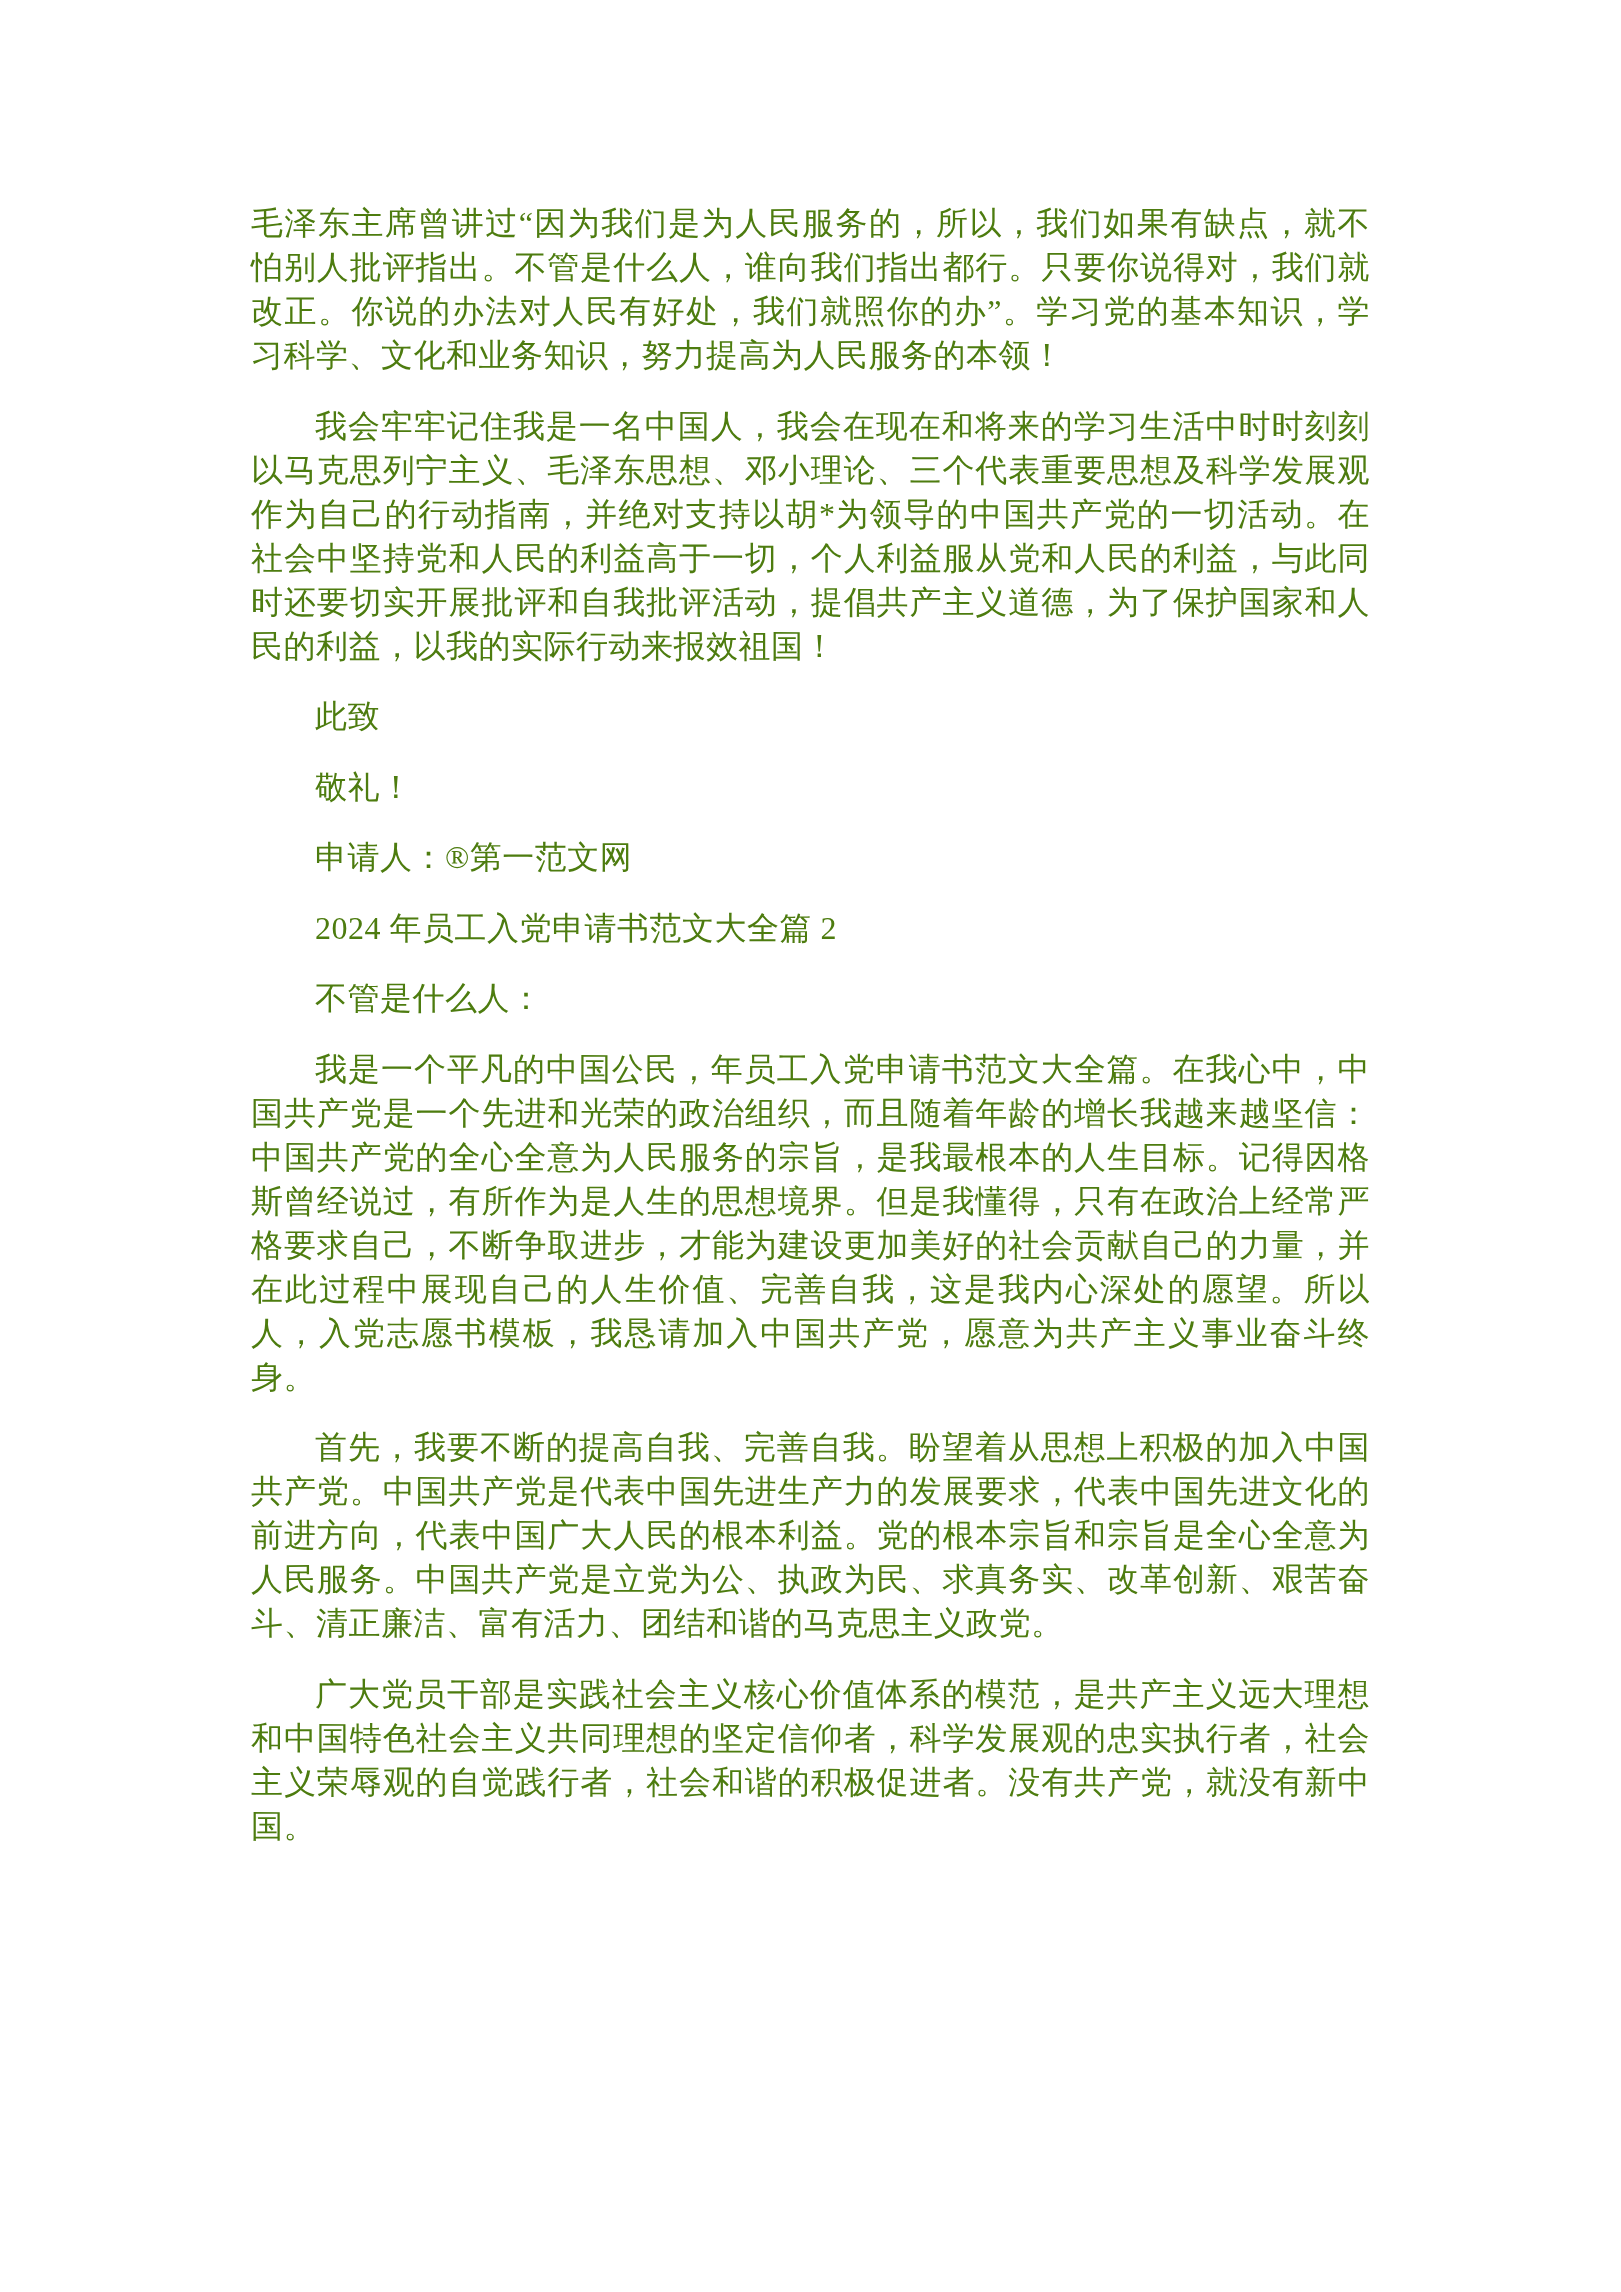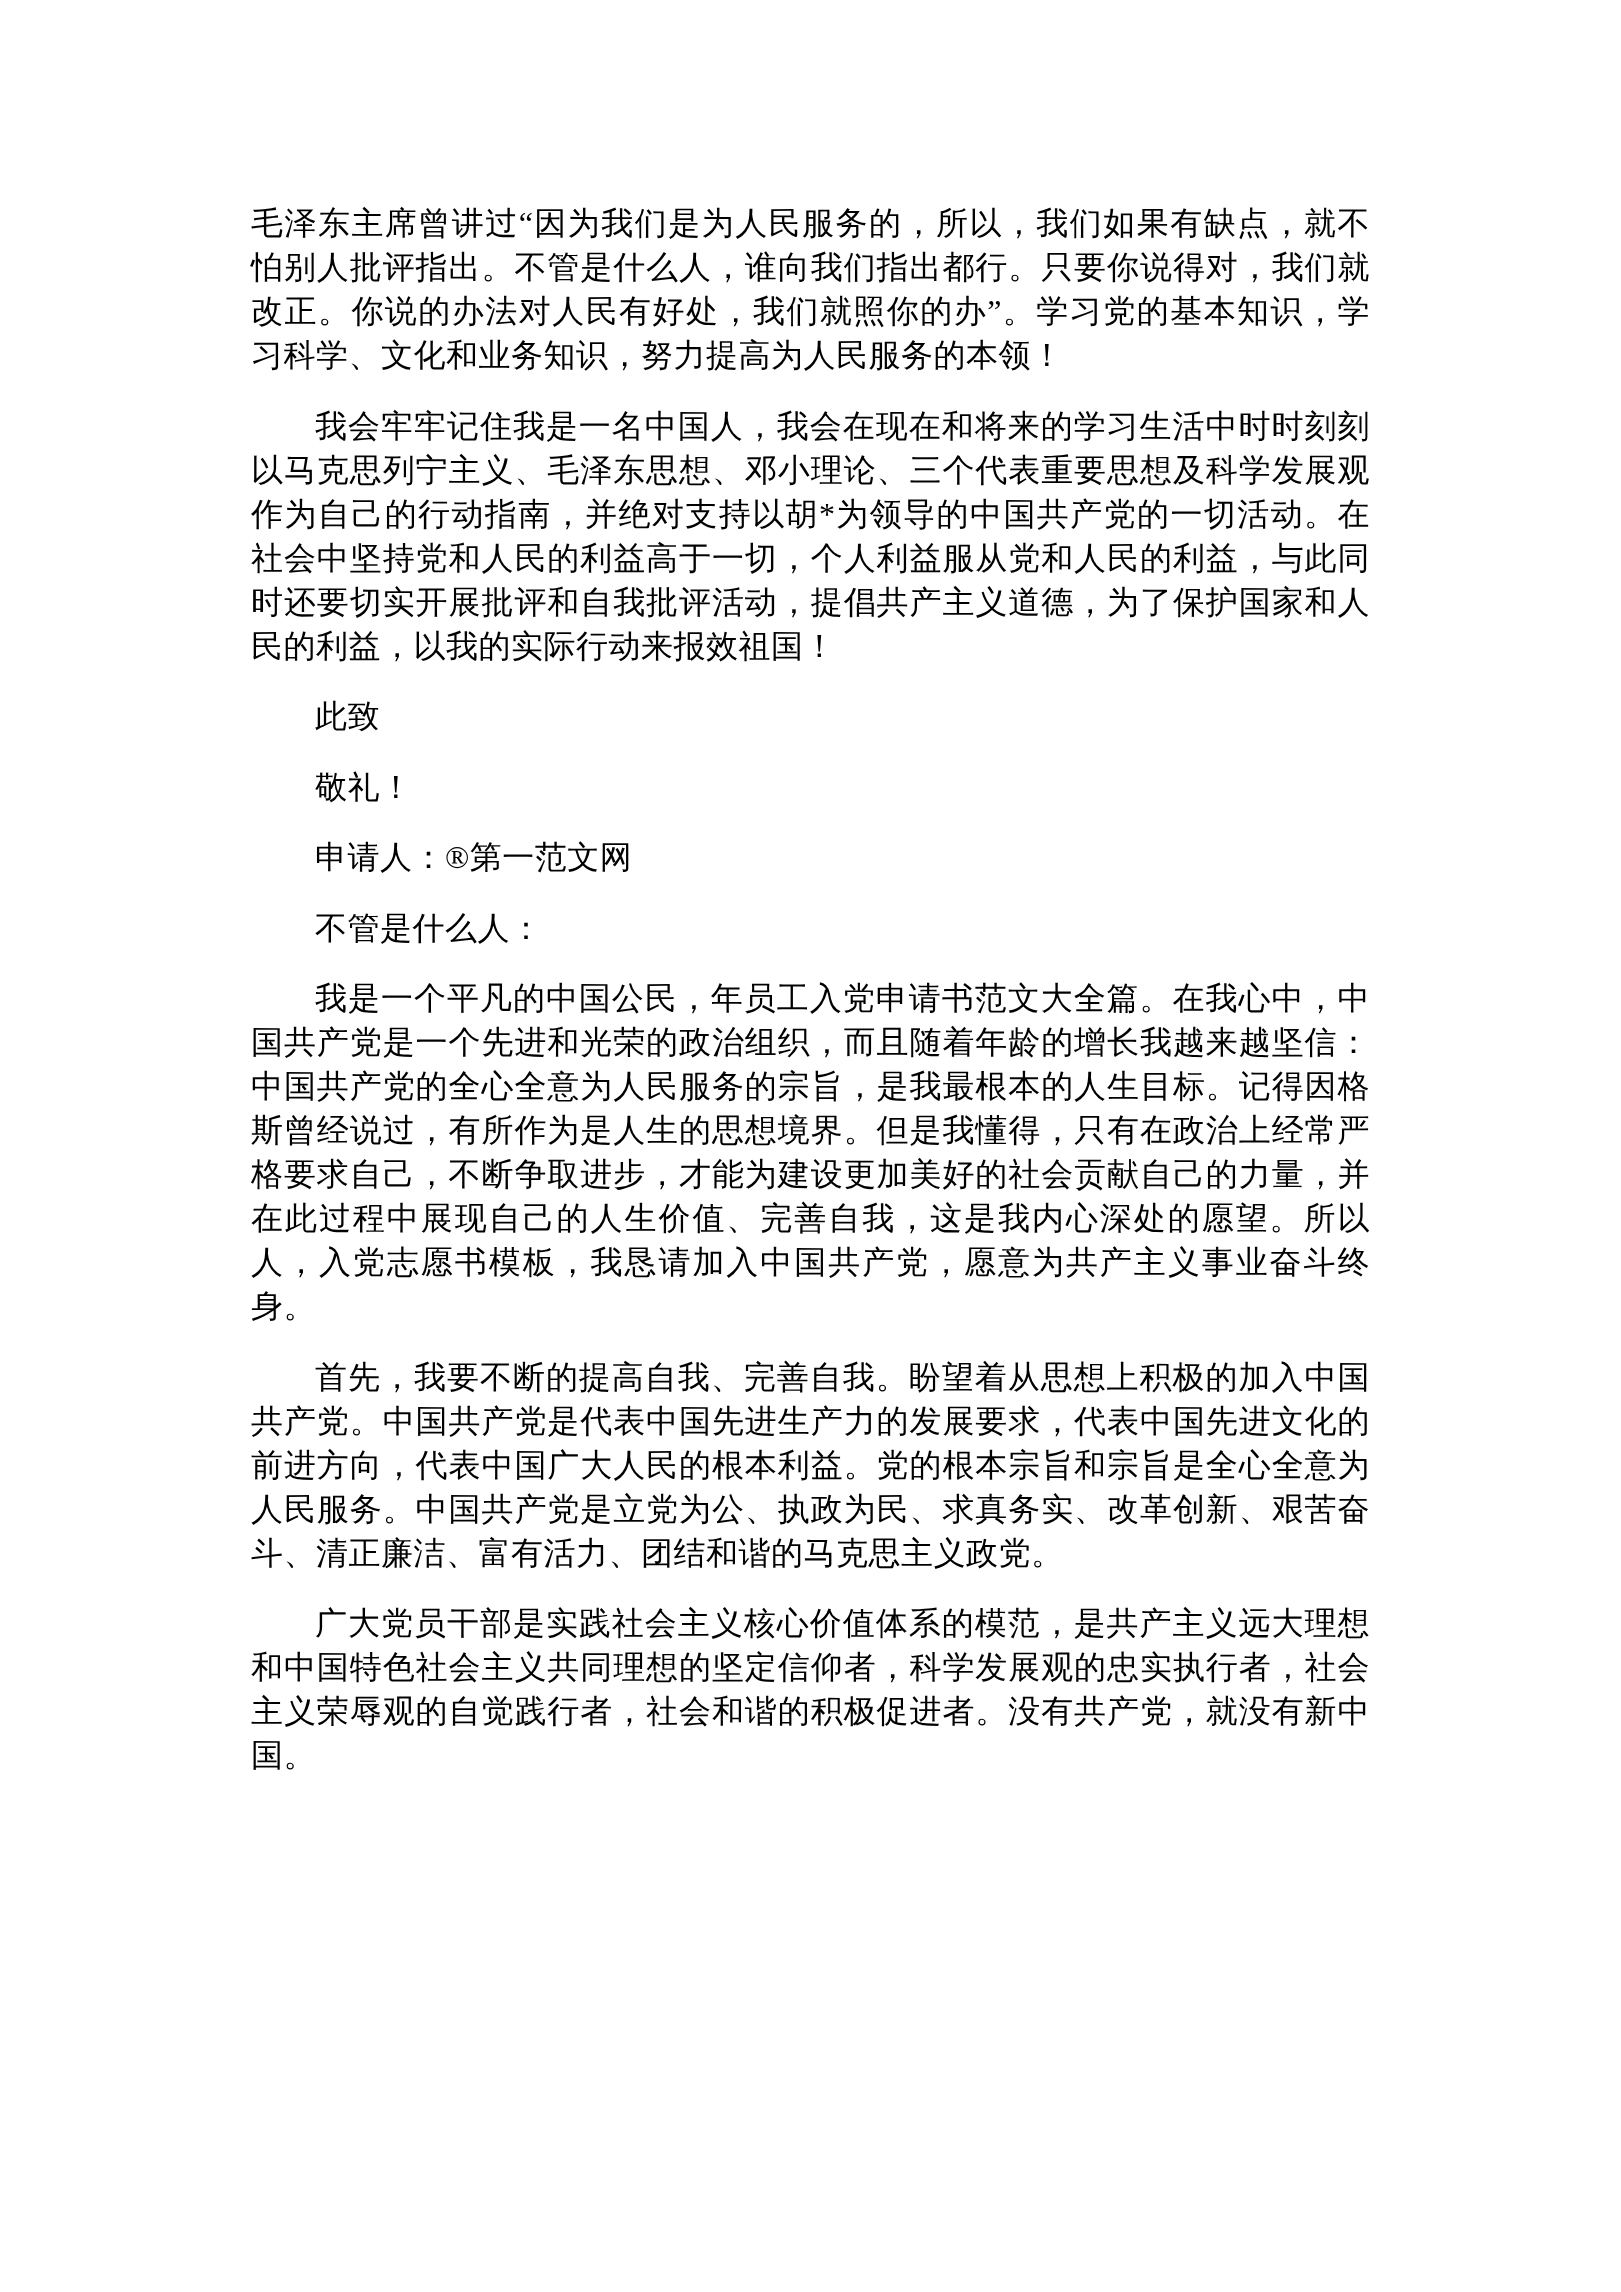--- a/index.html
+++ b/index.html
@@ -13,21 +13,21 @@
     position: relative;
     overflow: hidden;
   }
   .page {
     box-sizing: border-box;
     width: 1621px;
     height: 2293px;
     padding: 201px 251px 0 251px;
     background: #ffffff;
     font-family: "Liberation Serif", "DejaVu Serif", serif;
-    color: #000000;
+    color: #4d7c0f;
   }
   .page p {
     margin: 0 0 26.5px 0;
     font-size: 32px;
     line-height: 44px;
     text-align: justify;
     word-break: break-all;
     letter-spacing: 0.5px;
   }
   .page p.indent {
@@ -40,18 +40,19 @@
 </style>
 </head>
 <body>
 
 <div class="page">
   <p class="noindent">毛泽东主席曾讲过“因为我们是为人民服务的，所以，我们如果有缺点，就不怕别人批评指出。不管是什么人，谁向我们指出都行。只要你说得对，我们就改正。你说的办法对人民有好处，我们就照你的办”。学习党的基本知识，学习科学、文化和业务知识，努力提高为人民服务的本领！</p>
   <p class="indent">我会牢牢记住我是一名中国人，我会在现在和将来的学习生活中时时刻刻以马克思列宁主义、毛泽东思想、邓小理论、三个代表重要思想及科学发展观作为自己的行动指南，并绝对支持以胡*为领导的中国共产党的一切活动。在社会中坚持党和人民的利益高于一切，个人利益服从党和人民的利益，与此同时还要切实开展批评和自我批评活动，提倡共产主义道德，为了保护国家和人民的利益，以我的实际行动来报效祖国！</p>
   <p class="indent">此致</p>
   <p class="indent">敬礼！</p>
   <p class="indent">申请人：®第一范文网</p>
+  <p class="indent">2024 年员工入党申请书范文大全篇 2</p>
   <p class="indent">不管是什么人：</p>
   <p class="indent">我是一个平凡的中国公民，年员工入党申请书范文大全篇。在我心中，中国共产党是一个先进和光荣的政治组织，而且随着年龄的增长我越来越坚信：中国共产党的全心全意为人民服务的宗旨，是我最根本的人生目标。记得因格斯曾经说过，有所作为是人生的思想境界。但是我懂得，只有在政治上经常严格要求自己，不断争取进步，才能为建设更加美好的社会贡献自己的力量，并在此过程中展现自己的人生价值、完善自我，这是我内心深处的愿望。所以人，入党志愿书模板，我恳请加入中国共产党，愿意为共产主义事业奋斗终身。</p>
   <p class="indent">首先，我要不断的提高自我、完善自我。盼望着从思想上积极的加入中国共产党。中国共产党是代表中国先进生产力的发展要求，代表中国先进文化的前进方向，代表中国广大人民的根本利益。党的根本宗旨和宗旨是全心全意为人民服务。中国共产党是立党为公、执政为民、求真务实、改革创新、艰苦奋斗、清正廉洁、富有活力、团结和谐的马克思主义政党。</p>
   <p class="indent">广大党员干部是实践社会主义核心价值体系的模范，是共产主义远大理想和中国特色社会主义共同理想的坚定信仰者，科学发展观的忠实执行者，社会主义荣辱观的自觉践行者，社会和谐的积极促进者。没有共产党，就没有新中国。</p>
 </div>
 
 
 </body></html>

